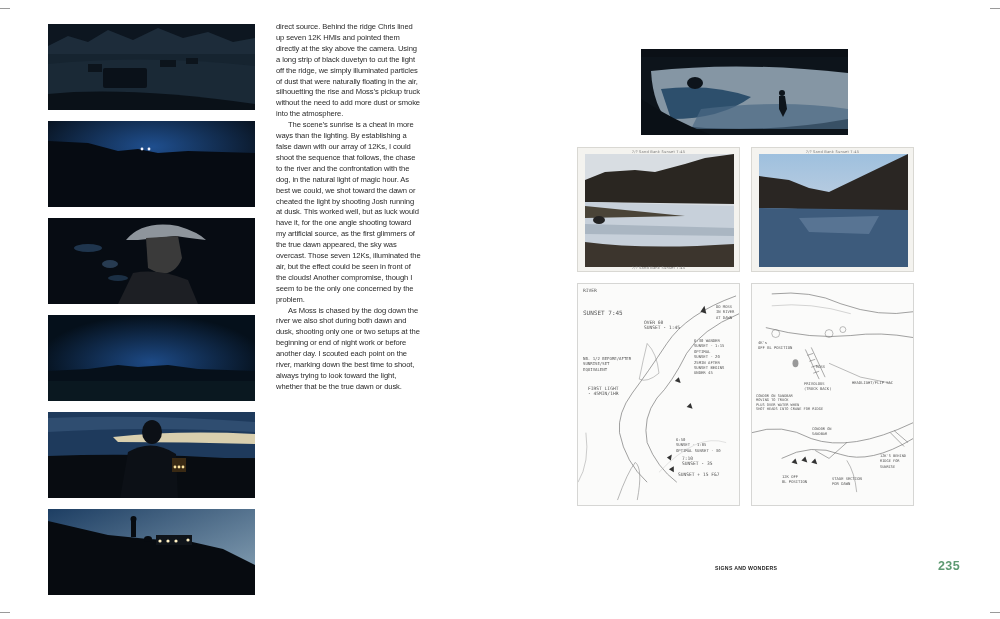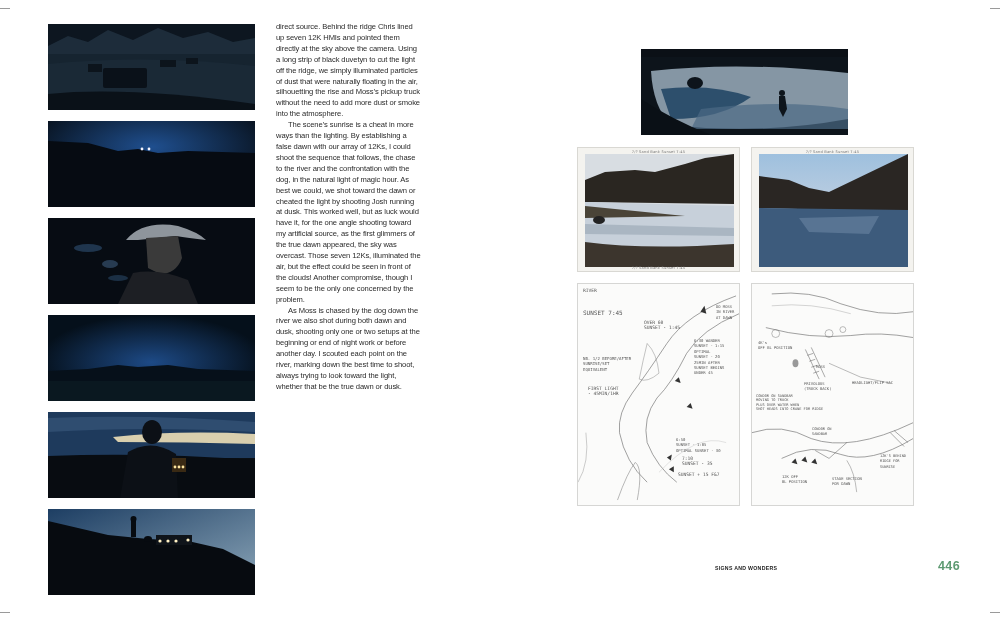--- a/index.html
+++ b/index.html
@@ -284,13 +284,13 @@
   <div class="note" style="left:30px;top:190px;font-size:3.8px;">12K OFF
 BL POSITION</div>
   <div class="note" style="left:128px;top:170px;font-size:3.6px;">12K'S BEHIND
 RIDGE FOR
 SUNRISE</div>
   <div class="note" style="left:80px;top:192px;font-size:3.8px;">STAGE SECTION
 FOR DAWN</div>
 </div>
 
 <div class="running-head">SIGNS AND WONDERS</div>
-<div class="page-number">446</div>
+<div class="page-number">235</div>
 
 </body></html>

